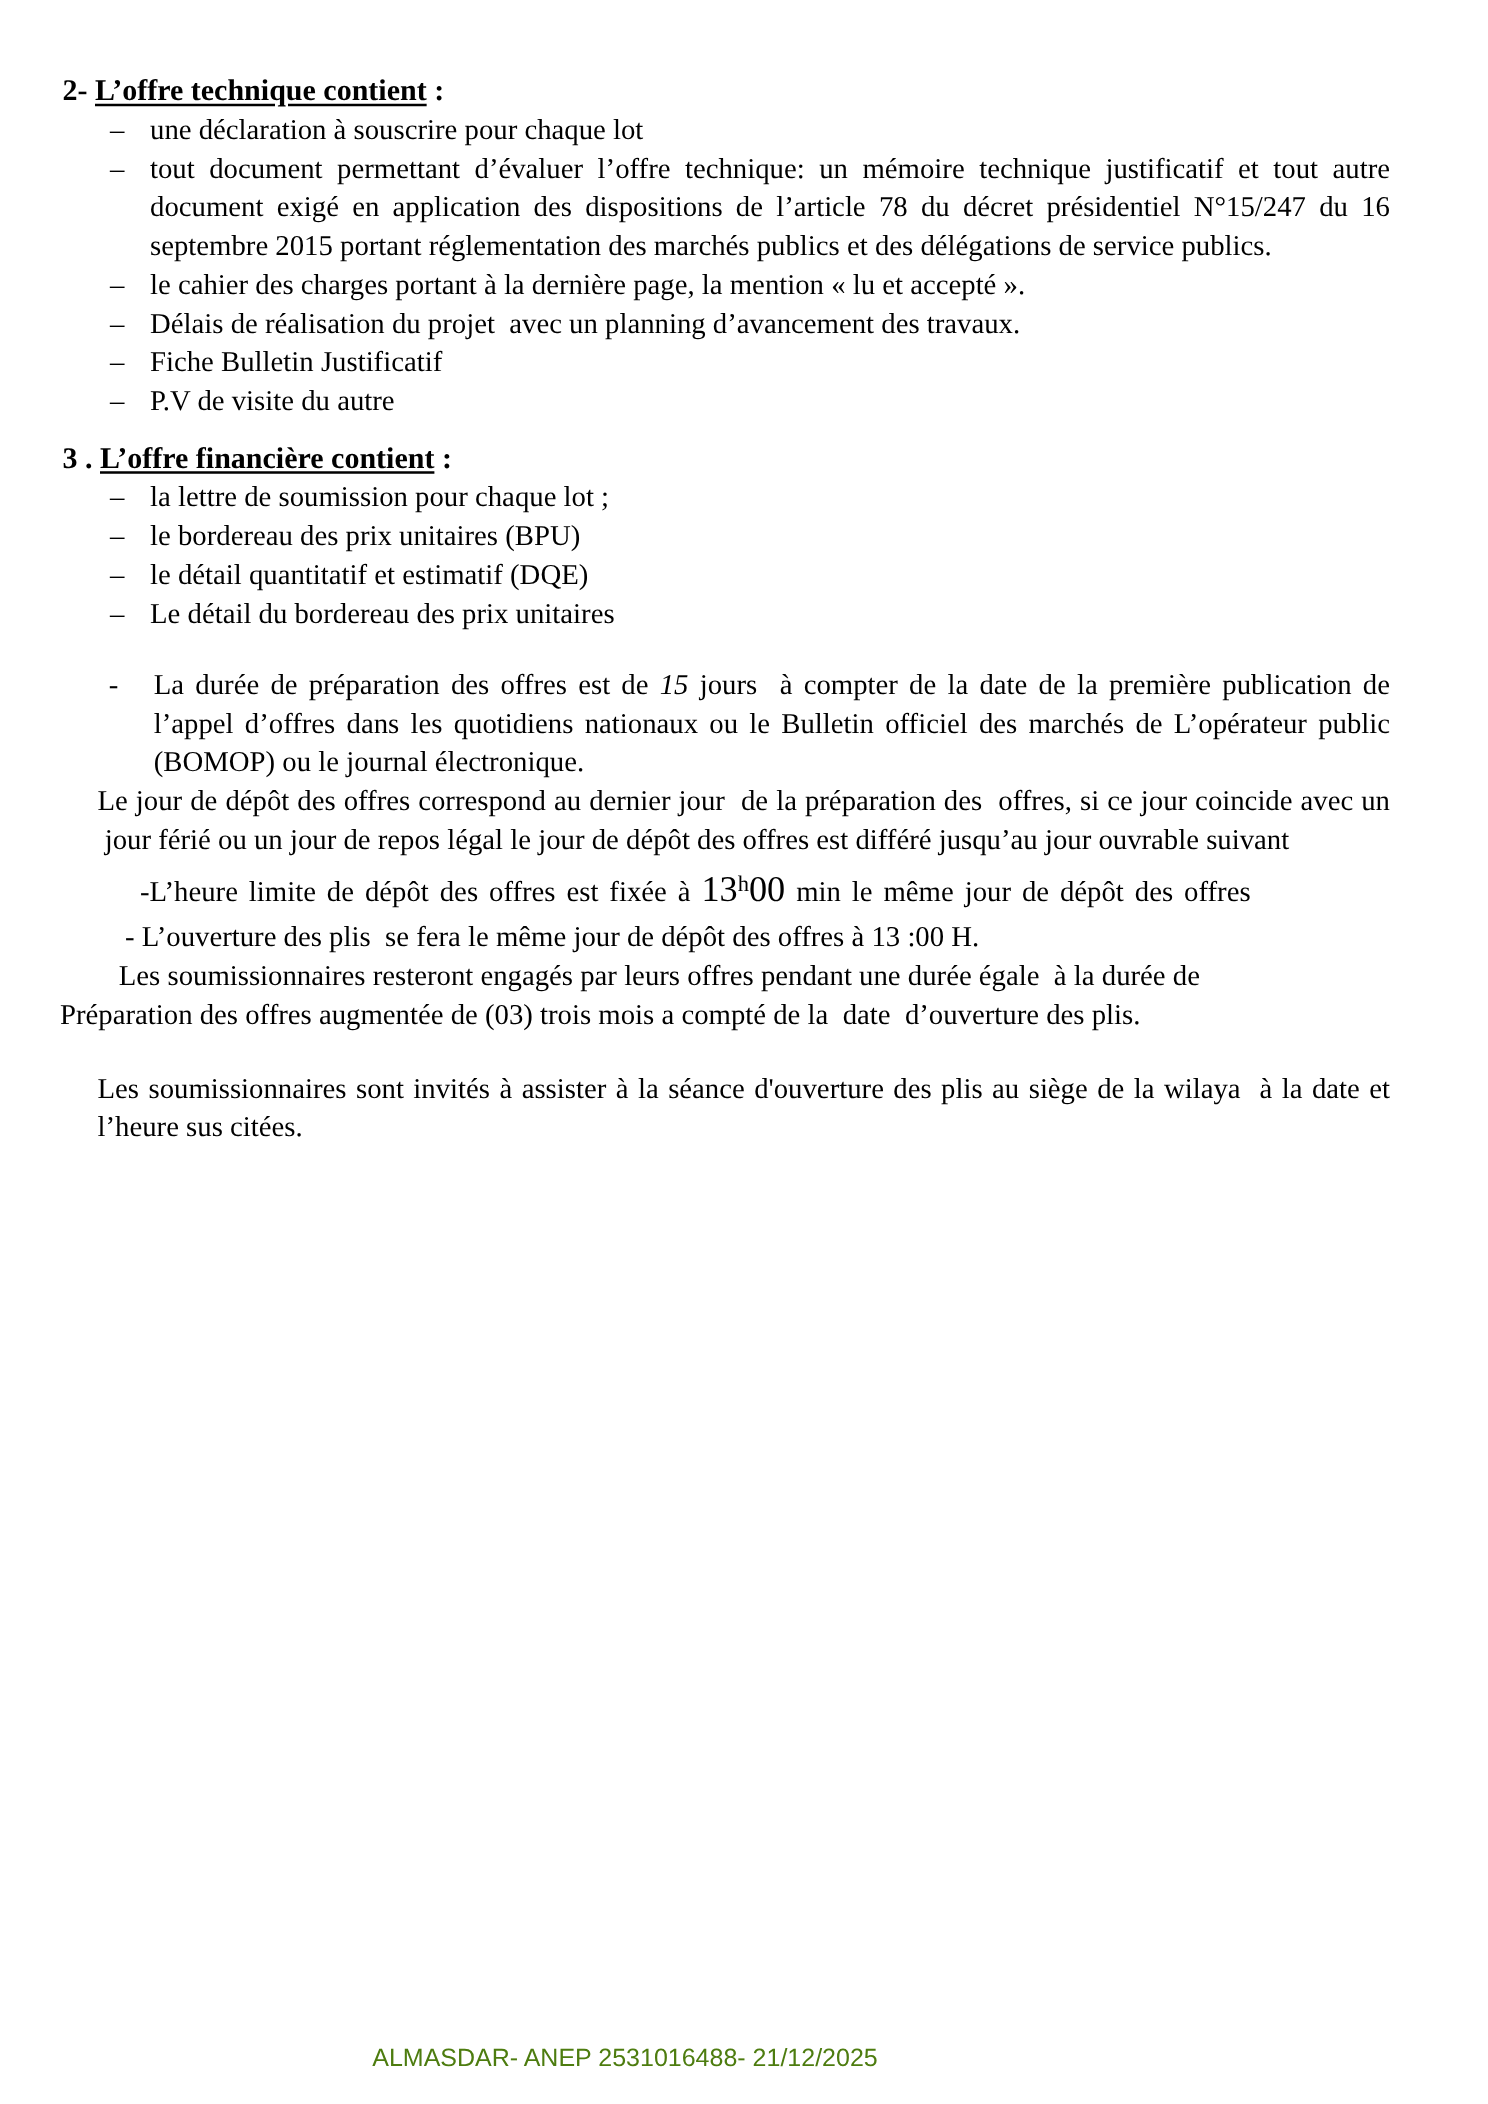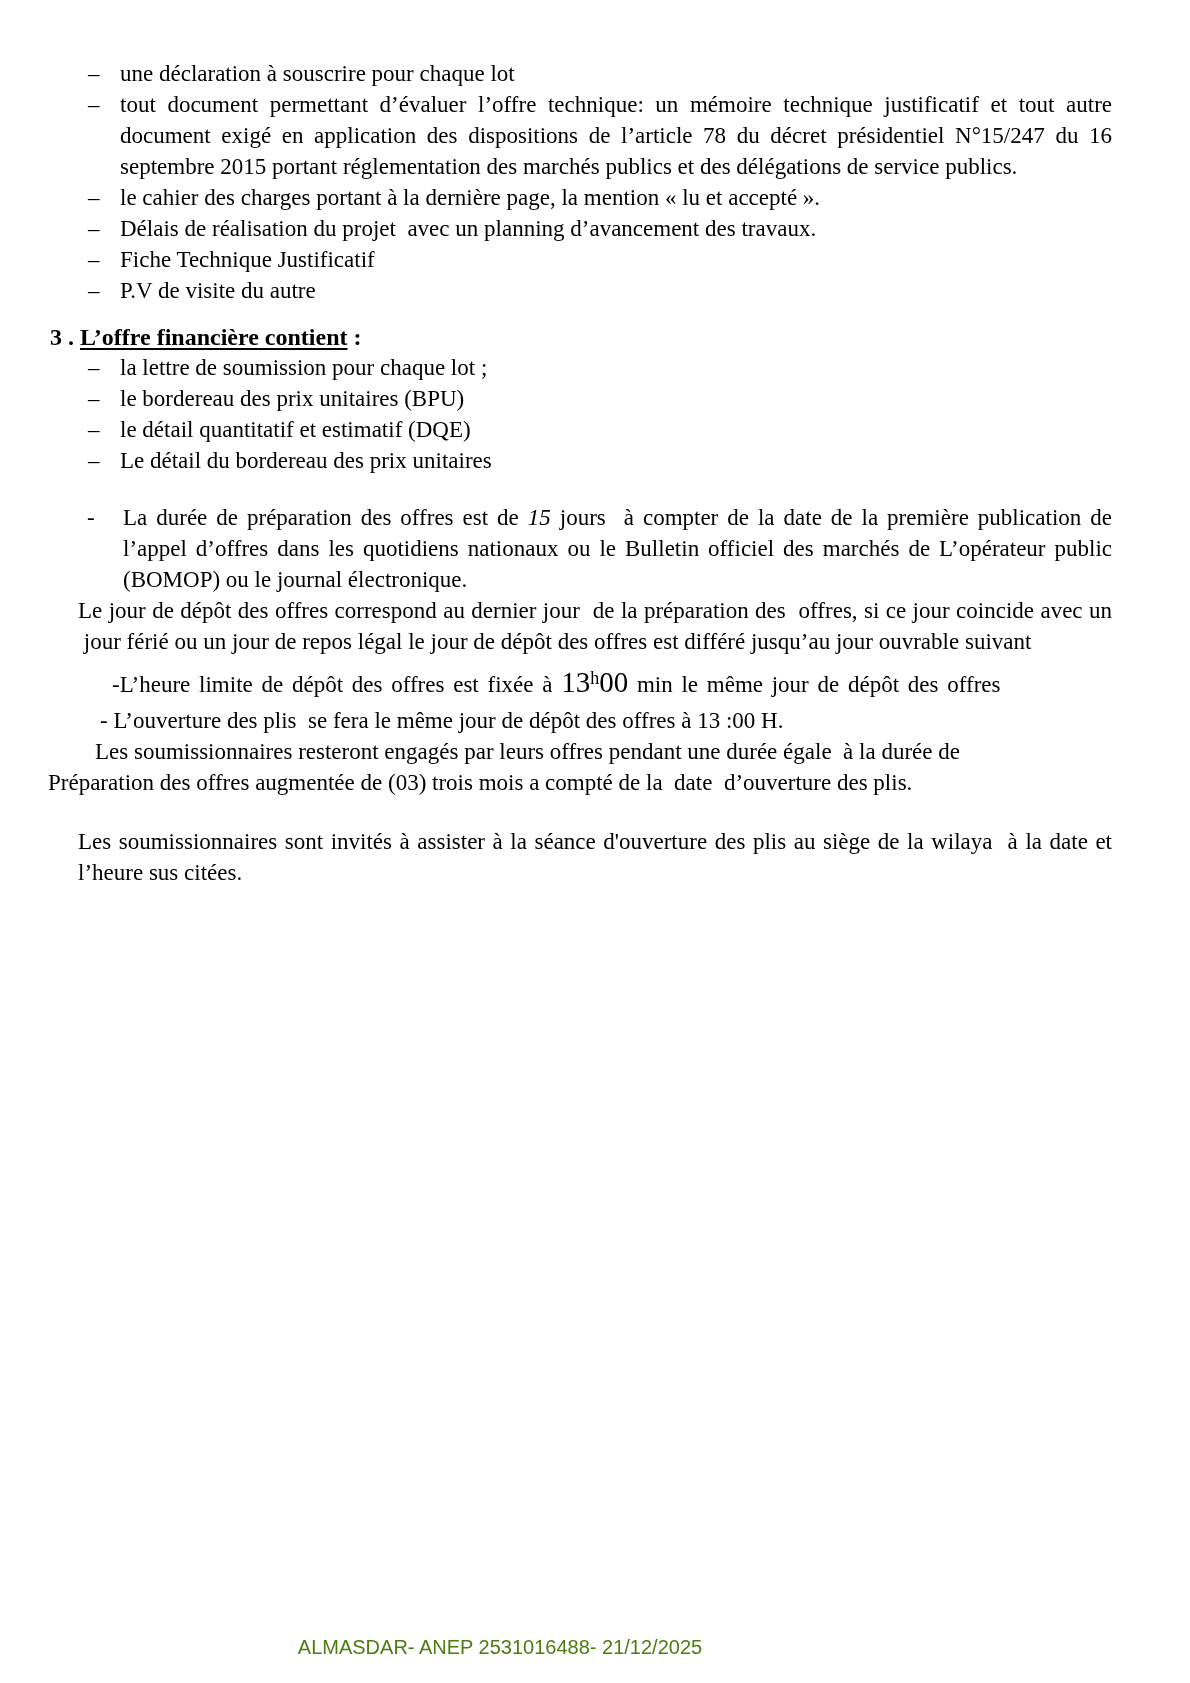--- a/index.html
+++ b/index.html
@@ -54,41 +54,42 @@
     font-family:"Liberation Sans", sans-serif;
     font-size:20px;
     color:#4d7c0f;
   }
 </style>
 </head>
 <body>
 
 <div class="page">
 
+  <div class="h"><span>2- </span><span class="u">L’offre technique contient</span><span> :</span></div>
 
   <div>
     <div class="li">
         <span class="marker">–</span>
         <div class="txt">une déclaration à souscrire pour chaque lot</div>
       </div>
     <div class="li">
         <span class="marker">–</span>
         <div class="txt">tout document permettant d’évaluer l’offre technique: un mémoire technique justificatif et tout autre document exigé en application des dispositions de l’article 78 du décret présidentiel N°15/247 du 16 septembre 2015 portant réglementation des marchés publics et des délégations de service publics.</div>
       </div>
     <div class="li">
         <span class="marker">–</span>
         <div class="txt">le cahier des charges portant à la dernière page, la mention « lu et accepté ».</div>
       </div>
     <div class="li">
         <span class="marker">–</span>
         <div class="txt">Délais de réalisation du projet &nbsp;avec un planning d’avancement des travaux.</div>
       </div>
     <div class="li">
         <span class="marker">–</span>
-        <div class="txt">Fiche Technique Justificatif</div>
+        <div class="txt">Fiche Bulletin Justificatif</div>
       </div>
     <div class="li">
         <span class="marker">–</span>
         <div class="txt">P.V de visite du autre</div>
       </div>
   </div>
 
   <div class="h h3"><span>3 . </span><span class="u">L’offre financière contient</span><span> :</span></div>
 
   <div>

